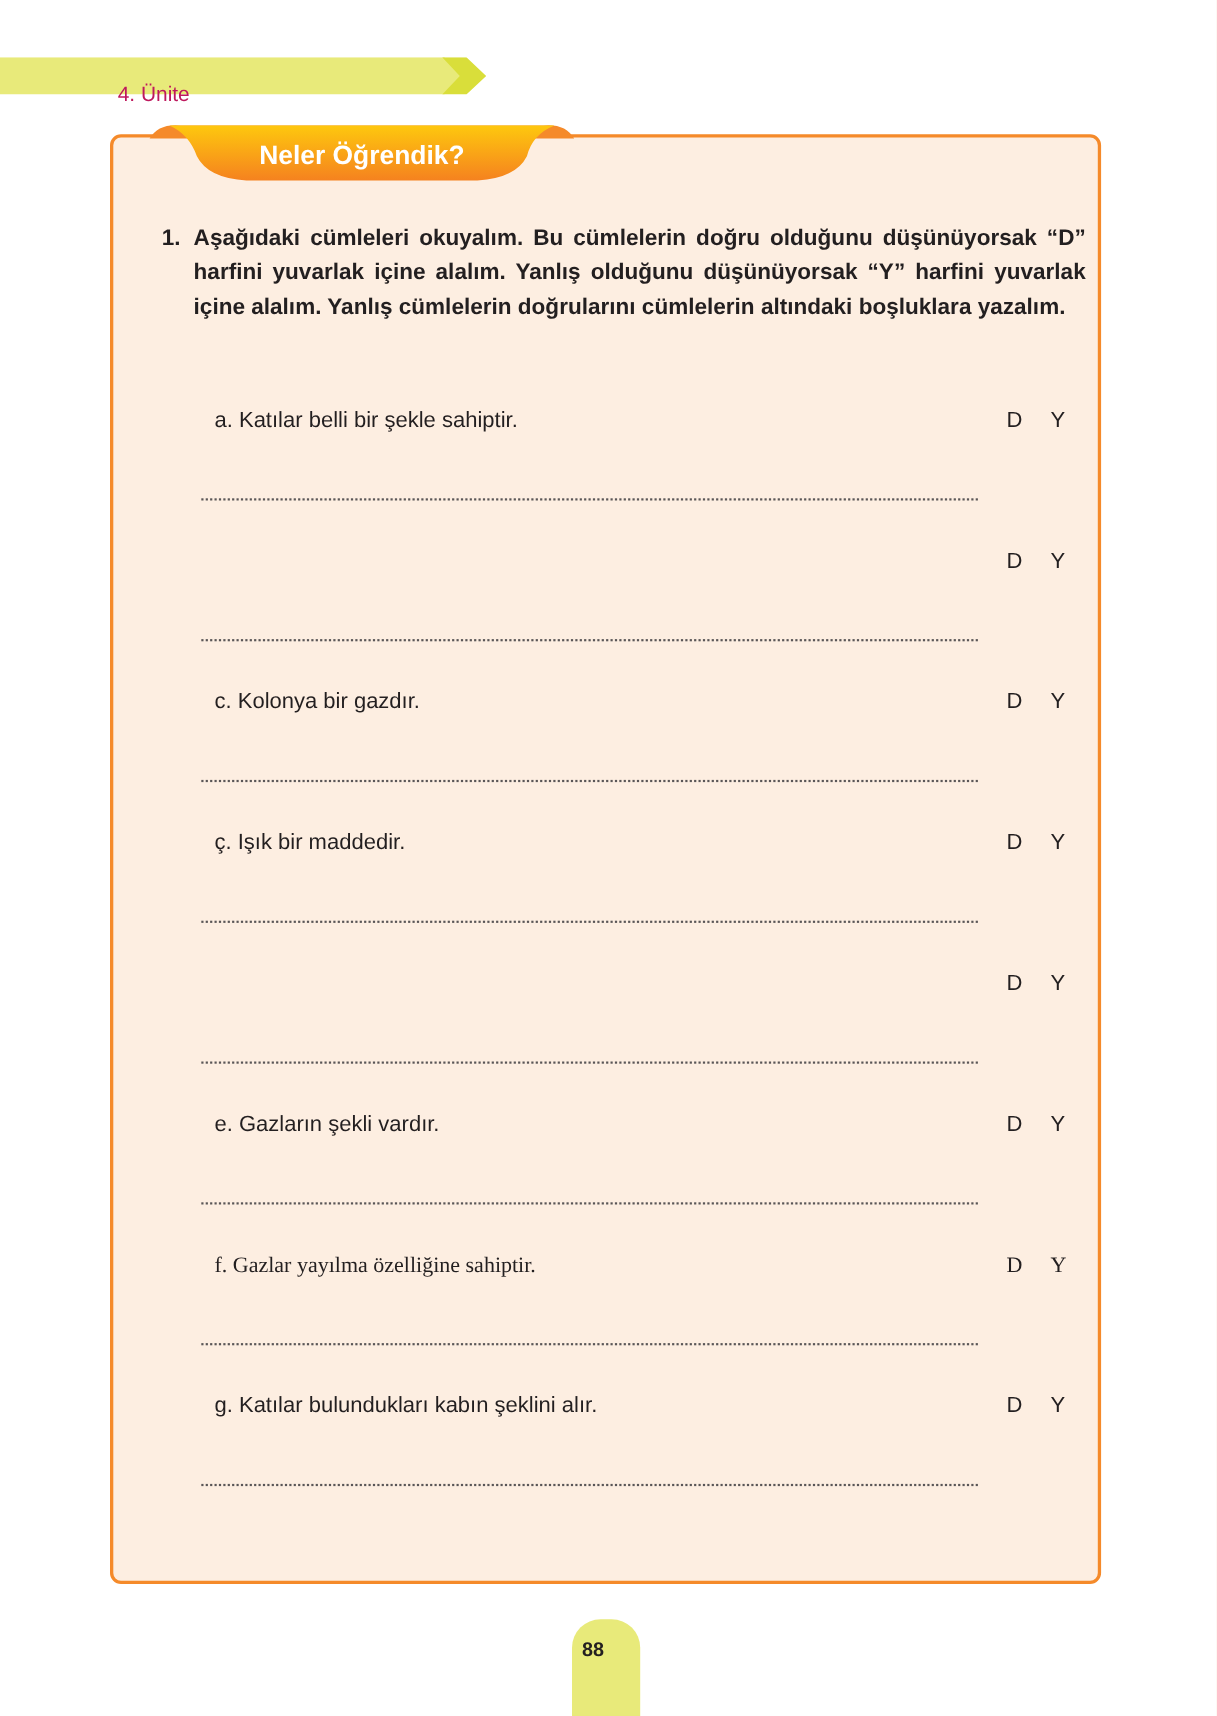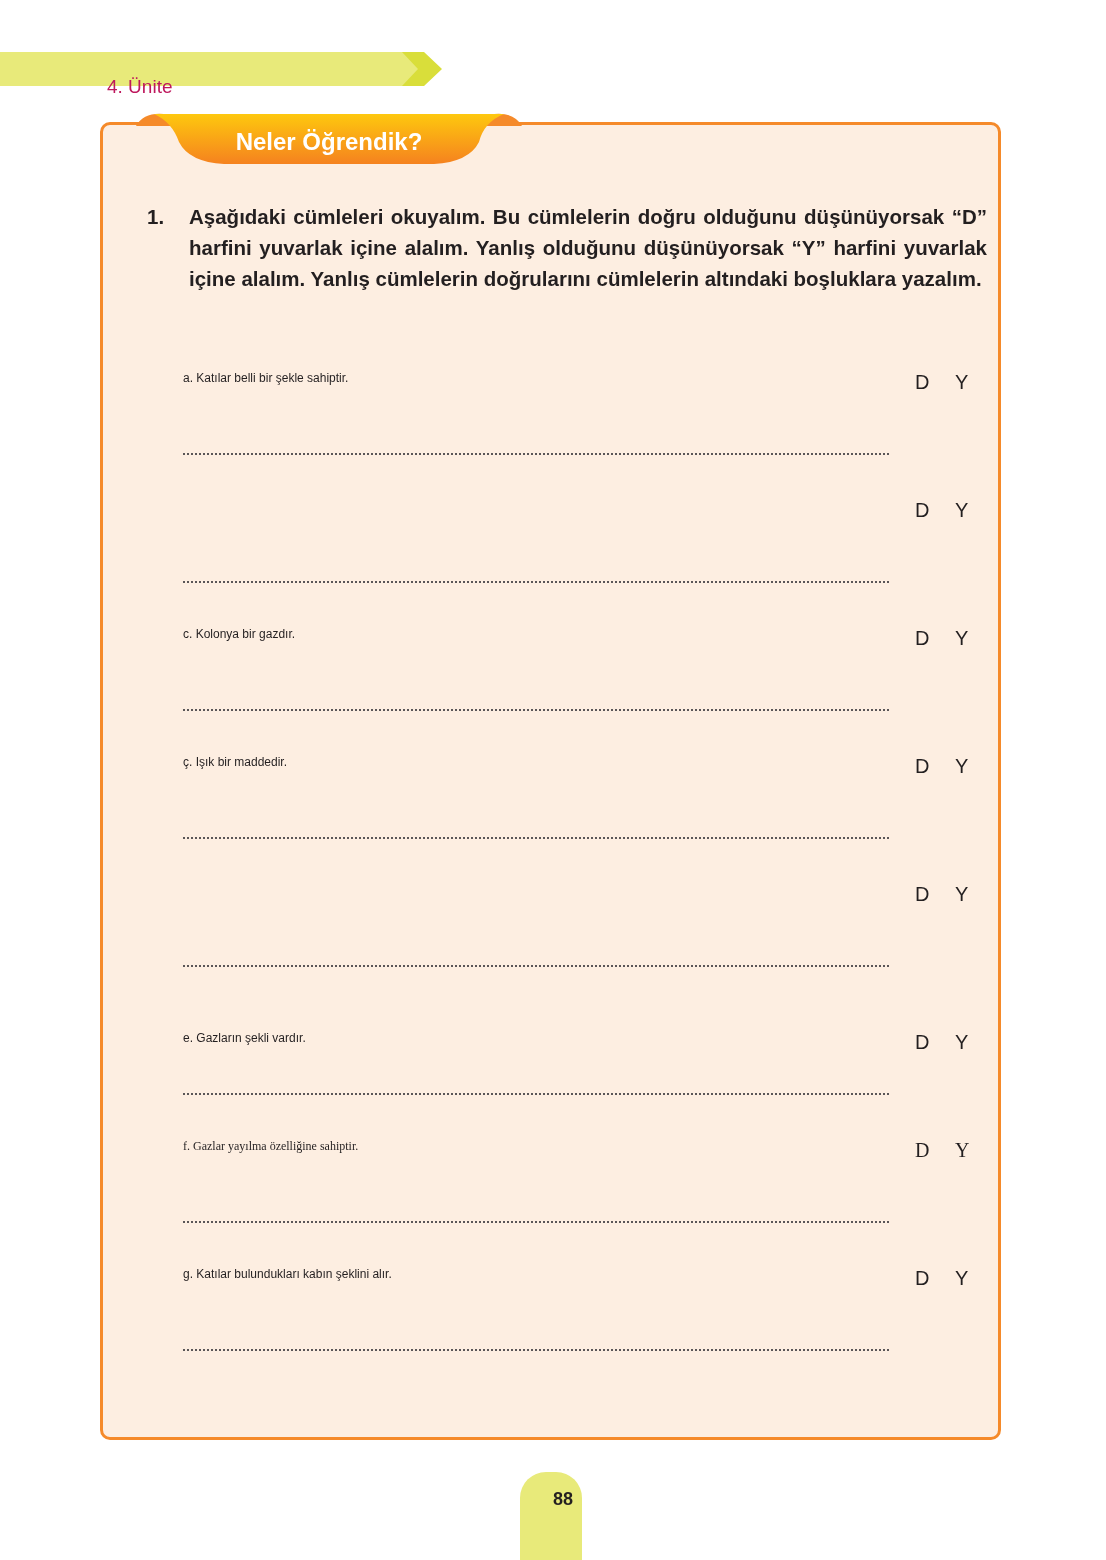--- a/index.html
+++ b/index.html
@@ -18,34 +18,34 @@
     
     .tab-wrap { position:absolute; left:134px; top:112px; width:390px; height:54px; }
     .tab-wrap svg { position:absolute; left:0; top:0; }
     .tab-title { position:absolute; left:134px; top:128px; width:390px; text-align:center;
                  font-size:24px; font-weight:bold; color:#ffffff; }
 
     
     .question { position:absolute; left:147px; top:201px; width:840px;
                 font-size:20.5px; font-weight:bold; line-height:31px; color:#231f20; }
     .question .num { position:absolute; left:0; top:0; }
-    .question .text { display:block; margin-left:42px; text-align:justify; }
+    .question .text { display:block; margin-left:29px; text-align:justify; }
 
     
     .item { position:absolute; left:183px; width:790px; height:40px; }
-    .item .stmt { position:absolute; left:0; top:0; font-size:12px; color:#231f20; }
+    .item .stmt { position:absolute; left:12px; top:0; font-size:20px; color:#231f20; }
     .item .opt-d { position:absolute; left:732px; top:0; font-size:20px; color:#231f20; }
     .item .opt-y { position:absolute; left:772px; top:0; font-size:20px; color:#231f20; }
     .answer-line { position:absolute; left:183px; width:706px; height:0;
                    border-bottom:2px dotted #5a5657; }
 
     
     .page-tab { position:absolute; left:520px; top:1472px; width:62px; height:88px;
                 background:#e8ea7a; border-radius:26px 26px 0 0; }
-    .page-num { position:absolute; left:532px; top:1489px; width:62px; text-align:center;
+    .page-num { position:absolute; left:508px; top:1489px; width:62px; text-align:center;
                 font-size:18px; font-weight:bold; color:#231f20; }
   </style>
 </head>
 <body>
 
 <div class="unit-ribbon">
   <svg width="442" height="34" viewBox="0 0 442 34">
     <polygon points="0,0 404,0 420,17 404,34 0,34" fill="#e8ea7a"></polygon>
     <polygon points="402,0 424,0 442,17 424,34 402,34 418,17" fill="#d9de3a"></polygon>
   </svg>
@@ -99,21 +99,21 @@
   <span class="opt-y">Y</span>
 </div>
 <div class="answer-line" style="top:837px;"></div>
 
 <div class="item" style="top:883px;">
   <span class="opt-d">D</span>
   <span class="opt-y">Y</span>
 </div>
 <div class="answer-line" style="top:965px;"></div>
 
-<div class="item" style="top:1011px;margin-top:20px;">
+<div class="item" style="top:1011px;">
   <span class="stmt">e. Gazların şekli vardır.</span>
   <span class="opt-d">D</span>
   <span class="opt-y">Y</span>
 </div>
 <div class="answer-line" style="top:1093px;"></div>
 
 <div class="item" style="top:1139px;font-family:Liberation Serif, serif;">
   <span class="stmt">f. Gazlar yayılma özelliğine sahiptir.</span>
   <span class="opt-d">D</span>
   <span class="opt-y">Y</span>

